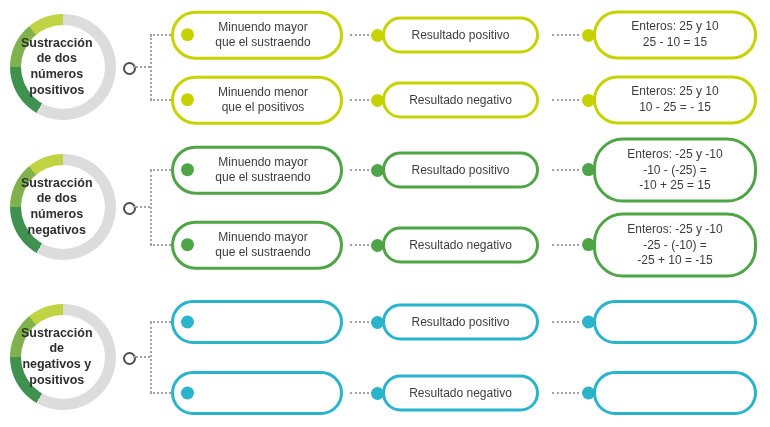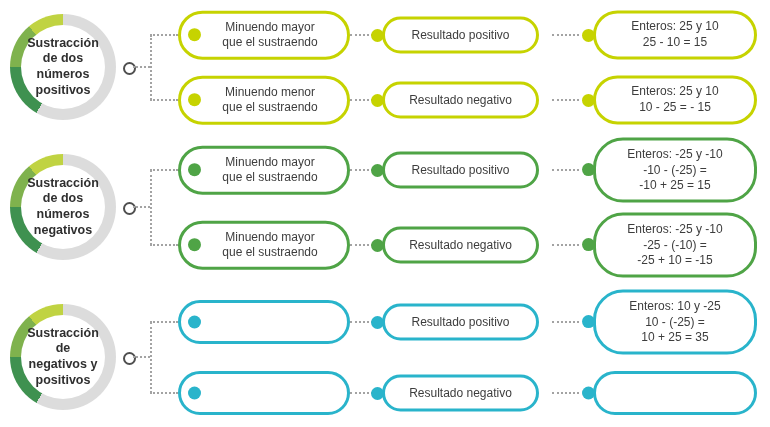--- a/index.html
+++ b/index.html
@@ -12,21 +12,21 @@
   .donut{
     position:absolute;left:10px;width:106px;height:106px;border-radius:50%;
     background:conic-gradient(from 210deg,
       var(--ring-dark) 0deg 60deg,
       var(--ring-mid) 60deg 110deg,
       var(--ring-light) 110deg 150deg,
       var(--ring-rest) 150deg 360deg);
   }
   .donut-hole{
     position:absolute;inset:11px;background:#fff;border-radius:50%;
-    display:flex;align-items:center;justify-content:center;
+    display:flex;align-items:center;
   }
   .donut-title{
     font-size:12.5px;font-weight:bold;line-height:1.25;text-align:center;
     white-space:pre-line;color:#2f2f2f;
   }
   
   .mini{
     position:absolute;left:123px;width:9px;height:9px;border-radius:50%;
     background:#fff;border:2px solid #4f4f4f;
   }
@@ -40,21 +40,21 @@
   .link1{left:350px;width:31px;}
   .link2{left:552px;width:27px;}
   
   .pill{
     position:absolute;top:0;transform:translateY(-50%);box-sizing:border-box;
     background:#fff;border:3px solid var(--c);border-radius:30px;
     display:flex;align-items:center;justify-content:center;
     text-align:center;padding:6px 14px;
   }
   .pill .txt{font-size:12px;line-height:1.28;white-space:pre-line;color:#3d3d3d;}
-  .cond{left:178px;width:172px;min-height:44px;padding-left:26px;}
+  .cond{left:171px;width:172px;min-height:44px;padding-left:26px;}
   .result{left:382px;width:157px;min-height:37px;}
   .example{left:593px;width:164px;min-height:44px;}
   .example .txt{line-height:1.3;}
   .dot{
     position:absolute;top:50%;transform:translateY(-50%);
     width:13px;height:13px;border-radius:50%;background:var(--c);
   }
   .dot.in{left:7px;}
   .dot.out{left:-14px;}
 </style>
@@ -94,21 +94,21 @@
         <div class="txt">Enteros: 25 y 10
 25 - 10 = 15</div>
       </div>
     </div>
 
     <div class="branch" style="top:100px">
       <div class="hline lead"></div>
       <div class="pill cond">
         <span class="dot in"></span>
         <div class="txt">Minuendo menor
-que el sustraendo</div>
+que el positivos</div>
       </div>
       <div class="hline link1"></div>
       <div class="pill result">
         <span class="dot out"></span>
         <div class="txt">Resultado negativo</div>
       </div>
       <div class="hline link2"></div>
       <div class="pill example">
         <span class="dot out"></span>
         <div class="txt">Enteros: 25 y 10
@@ -192,23 +192,20 @@
         <span class="dot in"></span>
       </div>
       <div class="hline link1"></div>
       <div class="pill result">
         <span class="dot out"></span>
         <div class="txt">Resultado positivo</div>
       </div>
       <div class="hline link2"></div>
       <div class="pill example">
         <span class="dot out"></span>
-        <div class="txt">Enteros: 10 y -25
-10 - (-25) =
-10 + 25 = 35</div>
       </div>
     </div>
 
     <div class="branch" style="top:393px">
       <div class="hline lead"></div>
       <div class="pill cond">
         <span class="dot in"></span>
       </div>
       <div class="hline link1"></div>
       <div class="pill result">

